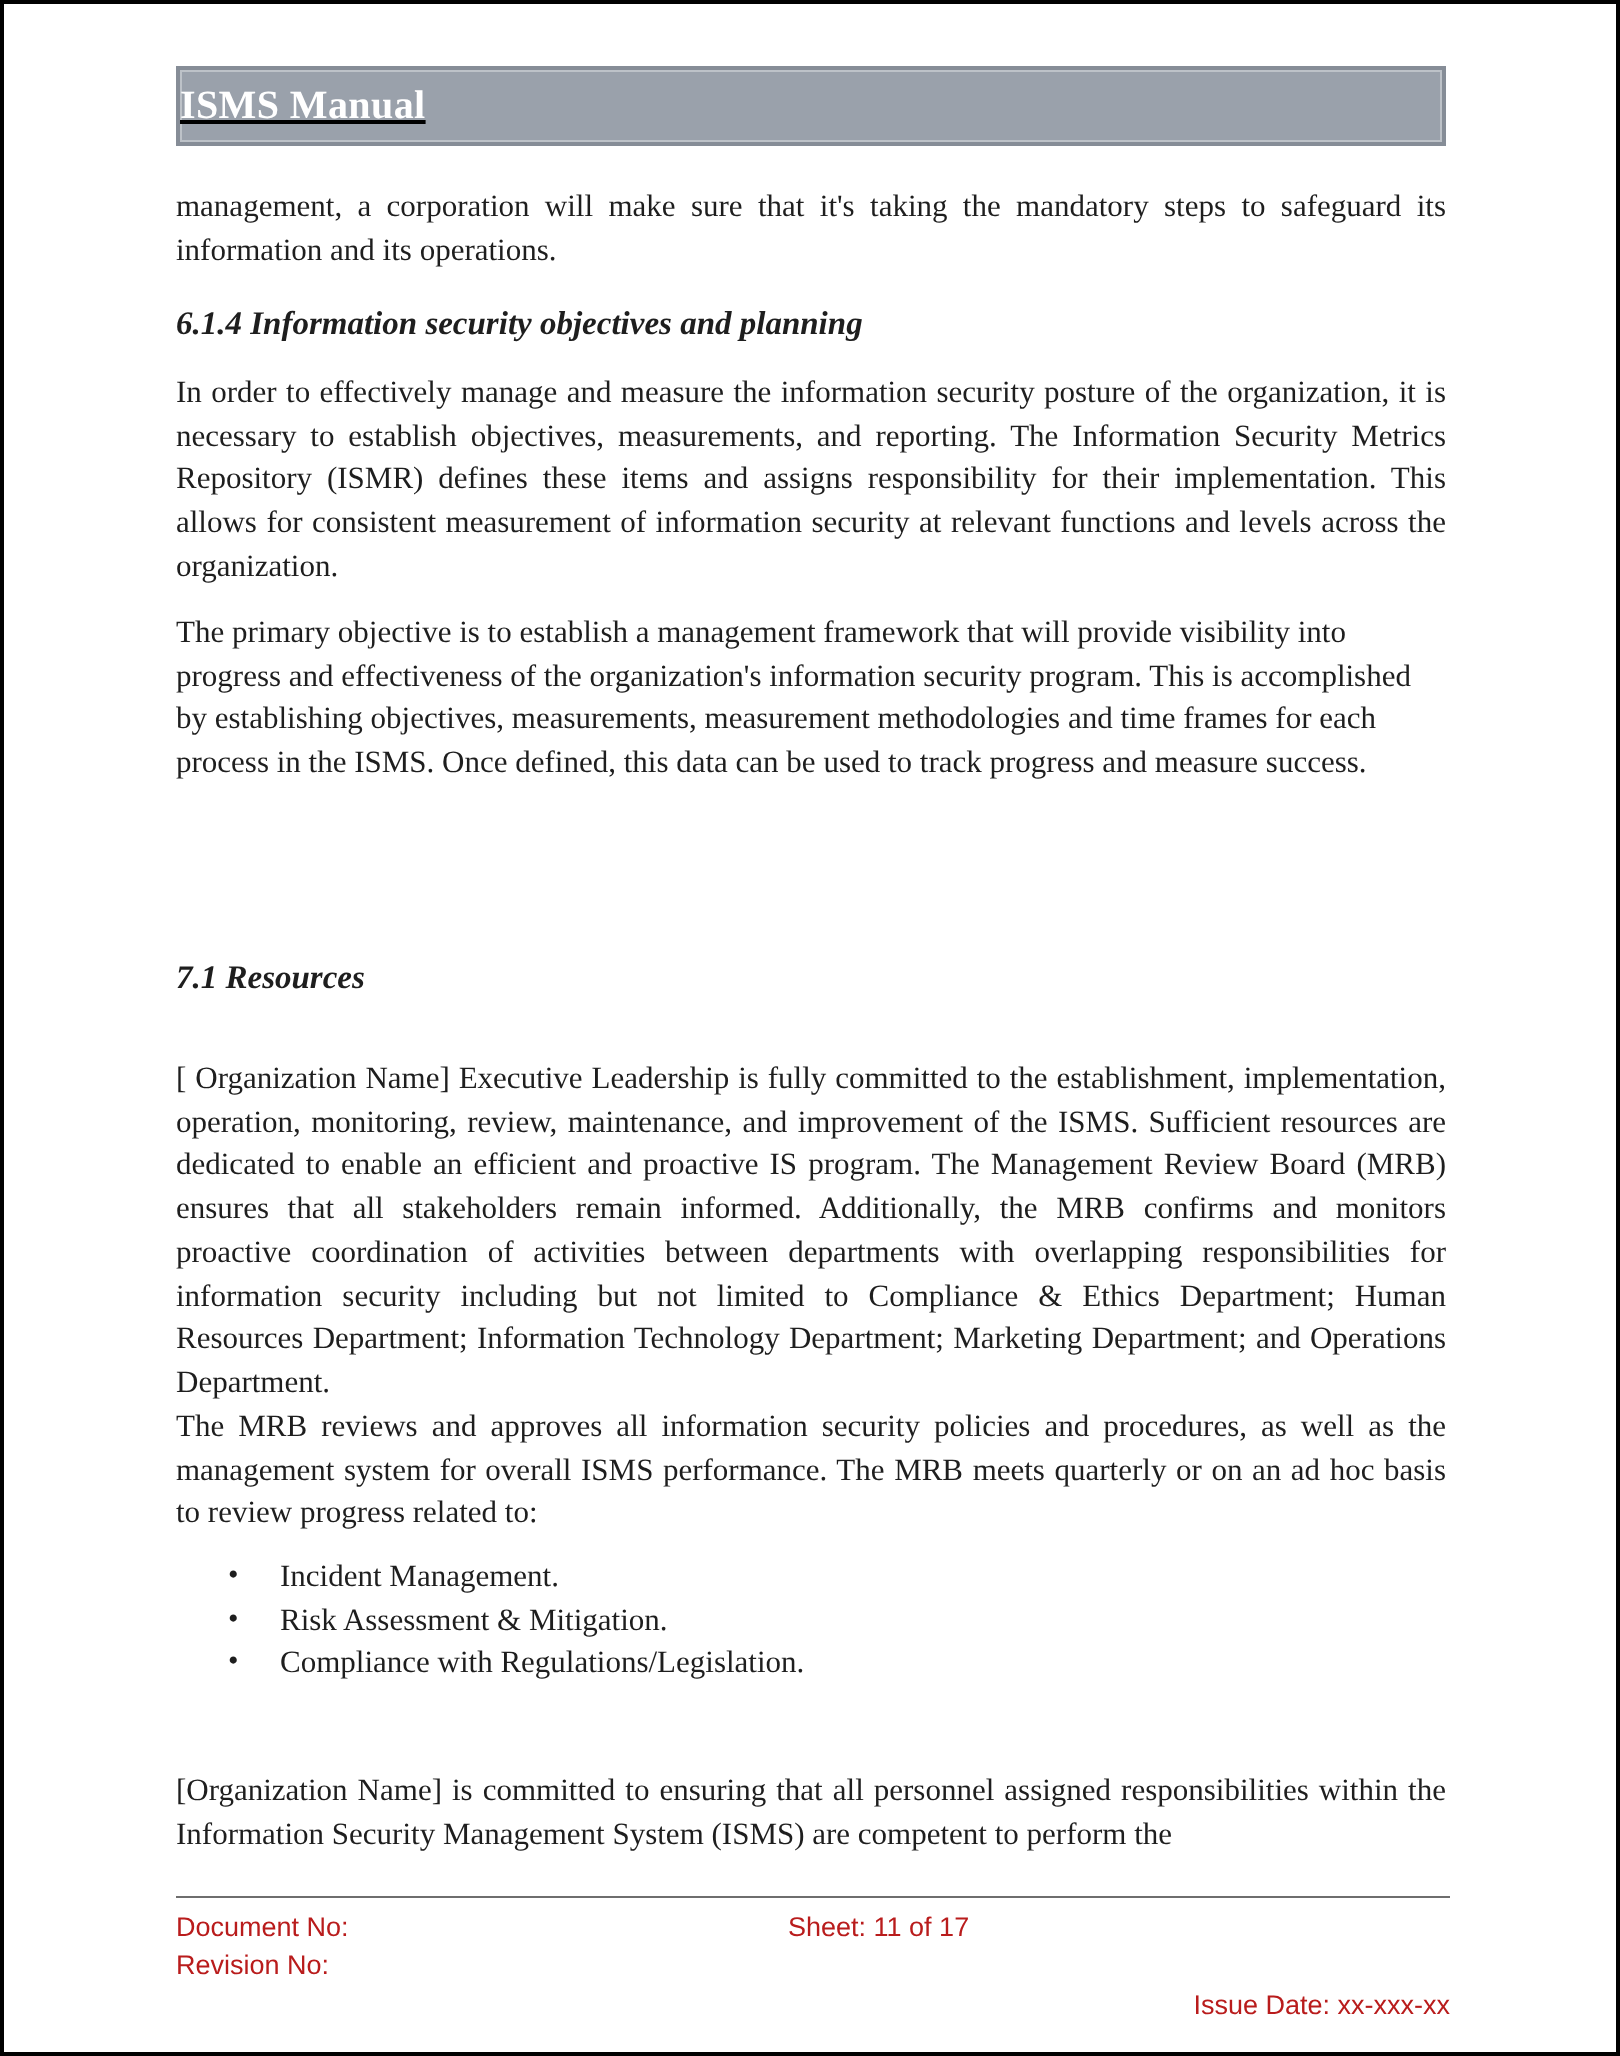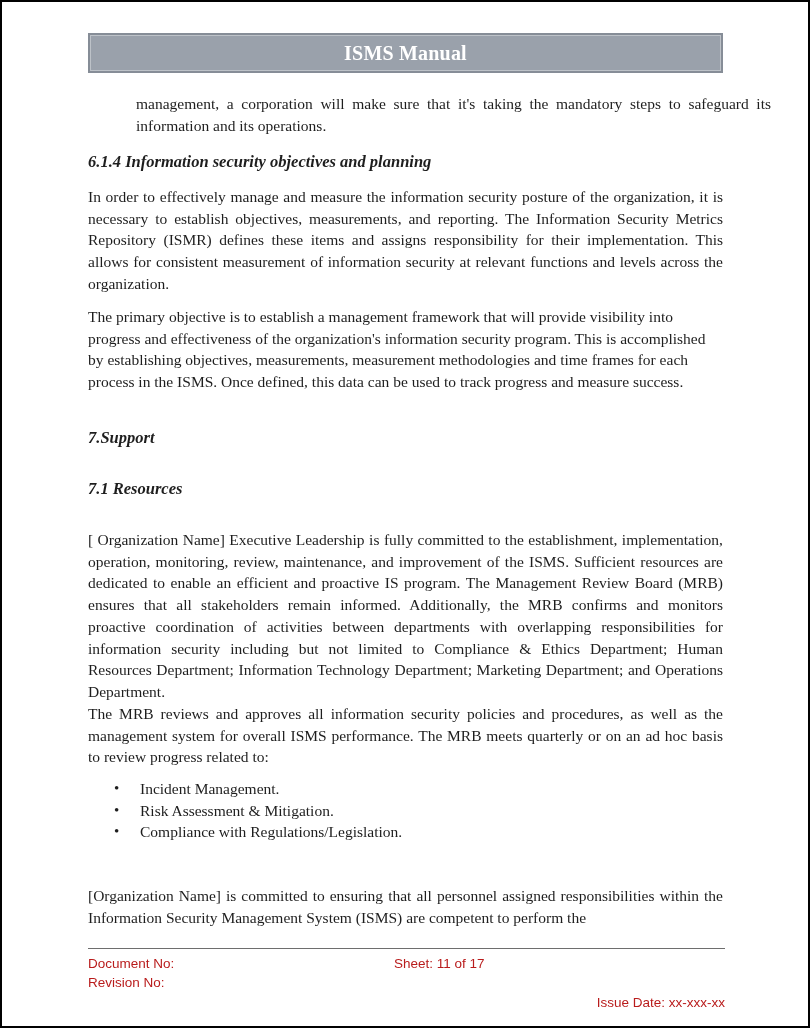--- a/index.html
+++ b/index.html
@@ -16,21 +16,21 @@
   }
 
   
   .banner {
     position: absolute;
     left: 86px; top: 31px;
     width: 635px; height: 40px;
     background: #9aa1ab;
     border: 2px solid #868d97;
     box-shadow: inset 0 0 0 1px rgba(255,255,255,0.35);
-    display: flex; align-items: center; justify-content: center;
+    display: flex; align-items: center; justify-content: flex-start; text-decoration: underline;
   }
   .banner .title {
     color: #ffffff;
     font-size: 20px;
     font-weight: bold;
     letter-spacing: 0.2px;
   }
 
   
   .blk {
@@ -80,29 +80,28 @@
 </style>
 </head>
 <body>
 
 <div class="page">
 
   <div class="banner">
     <span class="title">ISMS Manual</span>
   </div>
 
-  <p class="blk just" style="top:91px;margin-left:48px;">management, a corporation will make sure that it's taking the mandatory steps to safeguard its information and its operations.</p>
+  <p class="blk just" style="top:91px;">management, a corporation will make sure that it's taking the mandatory steps to safeguard its information and its operations.</p>
 
   <h3 class="blk h-sub" style="top:149px;">6.1.4 Information security objectives and planning</h3>
 
   <p class="blk just" style="top:184px; line-height:21.7px;">In order to effectively manage and measure the information security posture of the organization, it is necessary to establish objectives, measurements, and reporting. The Information Security Metrics Repository (ISMR) defines these items and assigns responsibility for their implementation. This allows for consistent measurement of information security at relevant functions and levels across the organization.</p>
 
   <p class="blk" style="top:304px; line-height:21.7px;">The primary objective is to establish a management framework that will provide visibility into progress and effectiveness of the organization's information security program. This is accomplished by establishing objectives, measurements, measurement methodologies and time frames for each process in the ISMS. Once defined, this data can be used to track progress and measure success.</p>
 
-  <h3 class="blk h-sub" style="top:425px;">7.Support</h3>
 
   <h3 class="blk h-sub" style="top:476px;">7.1 Resources</h3>
 
   <p class="blk just" style="top:527px; line-height:21.7px;">[ Organization Name] Executive Leadership is fully committed to the establishment, implementation, operation, monitoring, review, maintenance, and improvement of the ISMS. Sufficient resources are dedicated to enable an efficient and proactive IS program. The Management Review Board (MRB) ensures that all stakeholders remain informed. Additionally, the MRB confirms and monitors proactive coordination of activities between departments with overlapping responsibilities for information security including but not limited to Compliance &amp; Ethics Department; Human Resources Department; Information Technology Department; Marketing Department; and Operations Department.</p>
 
   <p class="blk just" style="top:701px; line-height:21.7px;">The MRB reviews and approves all information security policies and procedures, as well as the management system for overall ISMS performance. The MRB meets quarterly or on an ad hoc basis to review progress related to:</p>
 
   <ul class="blk bullets" style="top:776px;">
     <li>
       <span class="dot">•</span>

